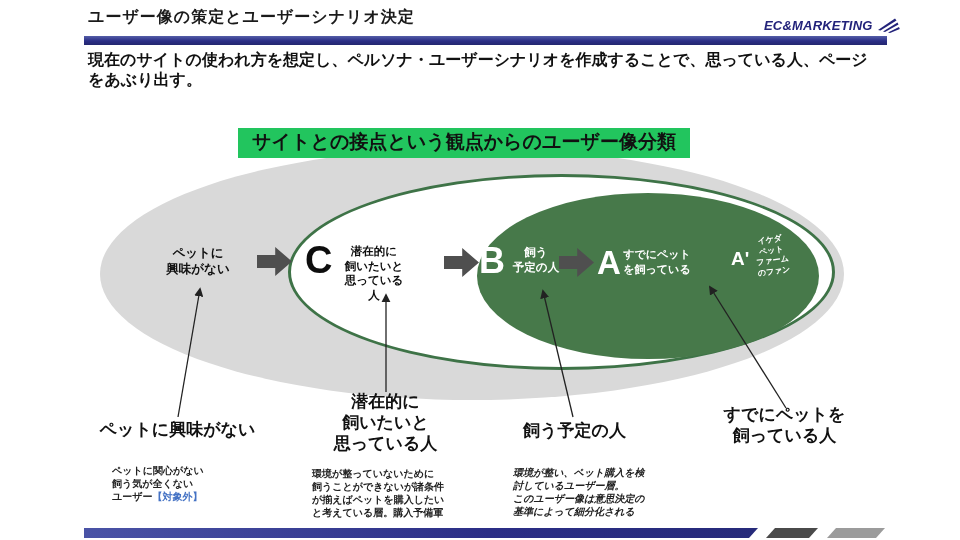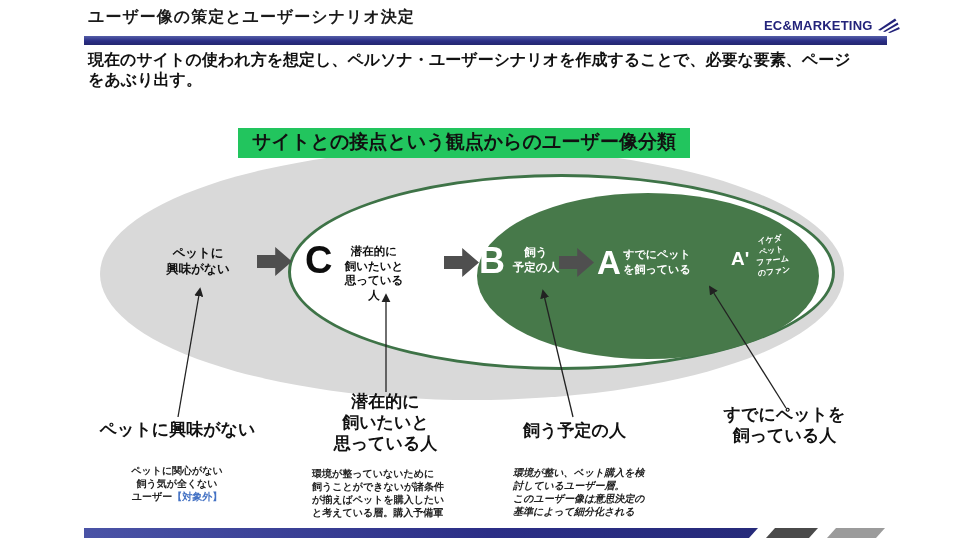--- a/index.html
+++ b/index.html
@@ -3,21 +3,21 @@
 <meta charset="utf-8">
 <style>
   html,body { margin:0; padding:0; background:#fff; }
   .page { position:relative; width:960px; height:540px; background:#fff; overflow:hidden;
           font-family:"Liberation Sans","DejaVu Sans",sans-serif; }
 
   .slide-title { position:absolute; left:88px; top:7px; font-family:"Liberation Serif","DejaVu Serif",serif;
                  font-weight:bold; font-size:16px; color:#1a1a1a; letter-spacing:1px; }
 
   .logo { position:absolute; left:764px; top:17px; display:flex; align-items:center; gap:3px; }
-  .logo-text { font-weight:bold; font-size:13px; color:#23237a; letter-spacing:0.2px; }
+  .logo-text { font-style:italic; font-weight:bold; font-size:13px; color:#23237a; letter-spacing:0.2px; }
   .logo-swoosh { width:24px; height:16px; }
 
   .header-rule { position:absolute; left:84px; top:36px; width:803px; height:9px;
                  background:linear-gradient(180deg,#555ea8 0%,#2b2e86 55%,#23266f 100%); }
 
   .intro { position:absolute; left:88px; top:50px; width:818px; font-size:16px; font-weight:bold;
            line-height:20px; color:#111; white-space:pre-line; }
 
   .ellipse { position:absolute; border-radius:50%; }
   .e-outer { left:100px; top:148px; width:744px; height:252px; background:#d9d9d9; }
@@ -47,21 +47,21 @@
 
   .arrows-layer { position:absolute; left:0; top:0; width:960px; height:540px; pointer-events:none; }
 
   .callout-title { position:absolute; font-weight:bold; color:#111; white-space:pre-line; text-align:center; }
   .co1-title { left:90px;  top:418px; width:175px; font-size:17px; }
   .co2-title { left:328px; top:391px; width:115px; font-size:17px; line-height:21px; }
   .co3-title { left:512px; top:419px; width:125px; font-size:17px; }
   .co4-title { left:712px; top:404px; width:145px; font-size:17px; line-height:21px; }
 
   .callout-desc { position:absolute; font-size:10px; font-weight:bold; line-height:13px; color:#222; white-space:pre-line; }
-  .co1-desc { left:112px; top:464px; width:130px; text-align:center; }
+  .co1-desc { left:112px; top:464px; width:130px; text-align:left; }
   .co2-desc { left:312px; top:467px; width:182px; }
   .co3-desc { left:513px; top:466px; width:182px;font-style:italic; }
   .co4-desc { left:698px; top:462px; width:198px; }
   .hl { color:#4472c4; }
 
   .footer-seg { position:absolute; top:528px; height:10px; }
   .f-blue  { left:84px;  width:674px; background:linear-gradient(90deg,#4a53a6 0%,#2b2e86 60%,#262a7a 100%);
              clip-path:polygon(0 0,100% 0,calc(100% - 9px) 100%,0 100%); }
   .f-dark  { left:766px; width:52px; background:#4a4a4a;
              clip-path:polygon(9px 0,100% 0,calc(100% - 9px) 100%,0 100%); }
@@ -81,21 +81,21 @@
       <g fill="#23237a">
         <path d="M2 13 L19 1.5 L20.5 3.5 L4.5 13.5 Z"></path>
         <path d="M7 14.5 L21.5 5.5 L22.5 7.5 L9 15 Z"></path>
         <path d="M12 15.5 L23 10 L23.8 12 L14 16 Z"></path>
       </g>
     </svg>
   </div>
 
   <div class="header-rule"></div>
 
-  <div class="intro">現在のサイトの使われ方を想定し、ペルソナ・ユーザーシナリオを作成することで、必要な要素、ページ
+  <div class="intro">現在のサイトの使われ方を想定し、ペルソナ・ユーザーシナリオを作成することで、思っている人、ページ
 をあぶり出す。</div>
 
   <div class="ellipse e-outer"></div>
   <div class="ellipse e-mid"></div>
   <div class="ellipse e-inner"></div>
 
   <div class="diagram-title">サイトとの接点という観点からのユーザー像分類</div>
 
   <div class="region-label lbl-outside">ペットに
 興味がない</div>

